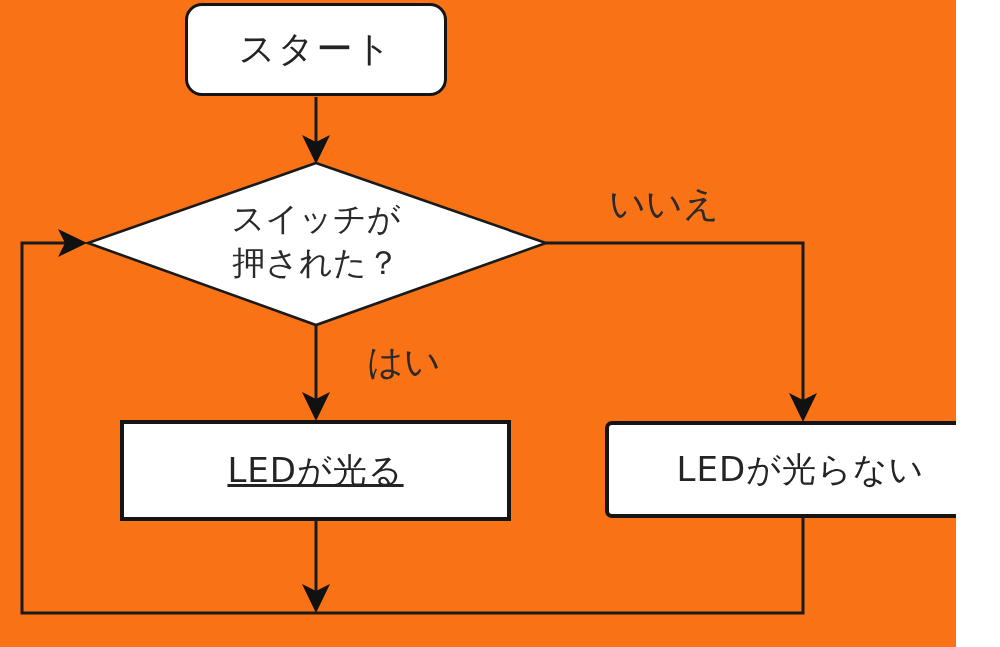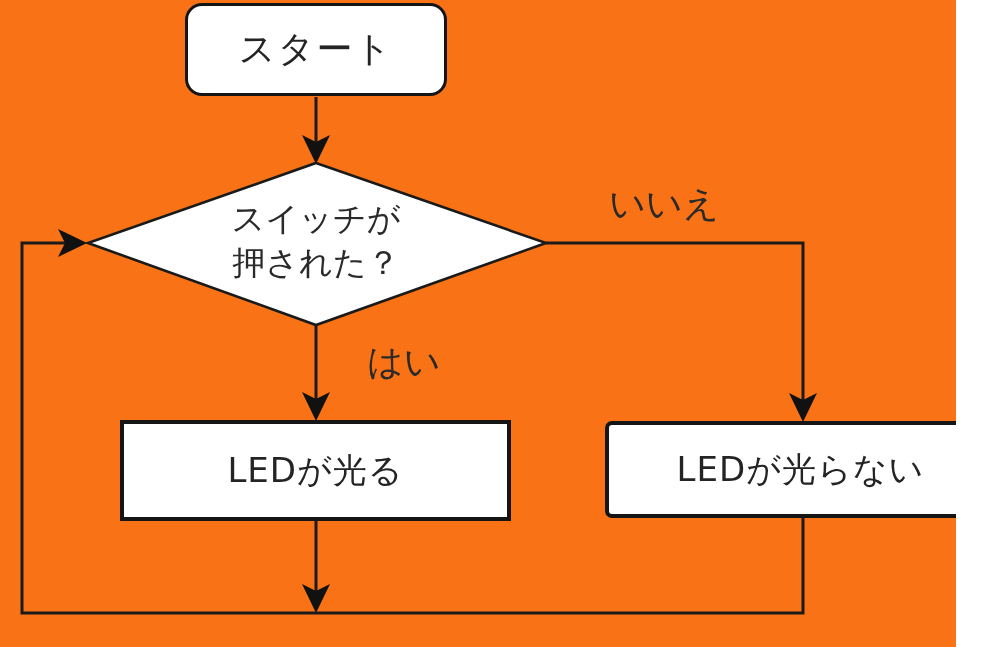--- a/index.html
+++ b/index.html
@@ -37,21 +37,21 @@
     border: 3px solid #151515;
     border-radius: 17px;
     font-size: 36px;
     letter-spacing: 2px;
   }
   .process {
     border: 4px solid #151515;
     font-size: 34px;
     letter-spacing: 1px;
   }
-  .process.left  { left: 120px; top: 420px; width: 391px; height: 101px; }
+  .process.left  { left: 120px; top: 420px; width: 391px; height: 101px; text-decoration: underline; }
   .process.right { left: 605px; top: 421px; width: 391px; height:  97px; border-radius: 7px; }
   .decision-label {
     position: absolute;
     left: 166px; top: 197px;
     width: 300px;
     text-align: center;
     font-size: 33px;
     line-height: 44px;
     color: #2a2a2a;
   }

